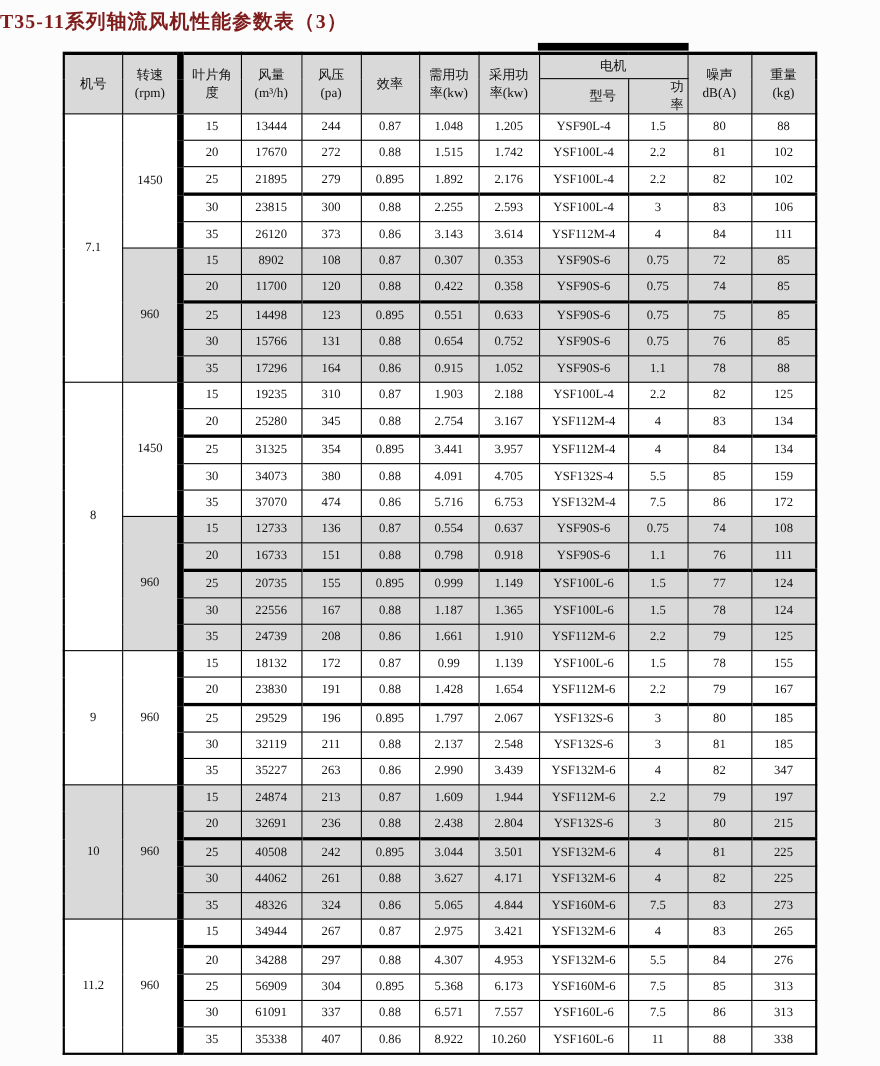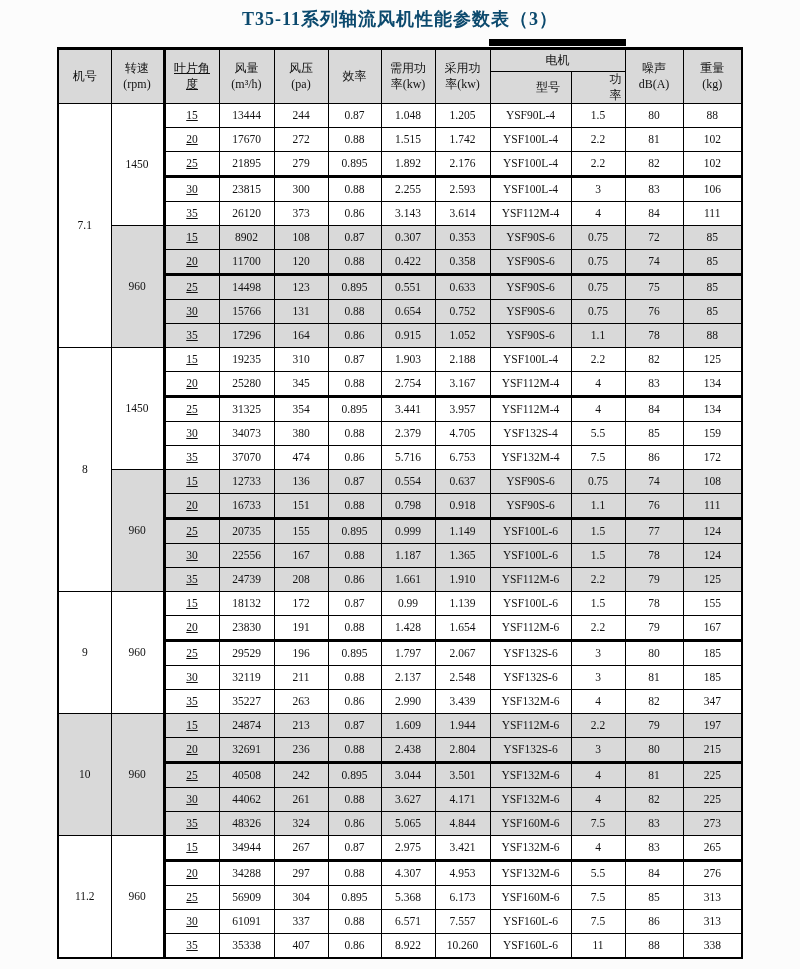--- a/index.html
+++ b/index.html
@@ -13,25 +13,25 @@
   }
   .page {
     position: relative;
     width: 800px;
     height: 969px;
     overflow: hidden;
   }
   .title {
     margin: 0;
     padding-top: 7px;
-    text-align: center;
+    text-align: left;
     font-size: 18px;
     font-weight: bold;
     letter-spacing: 1px;
-    color: #0c4a6e;
+    color: #7f1d1d;
   }
   .table-wrap {
     position: absolute;
     left: 57px;
     top: 47px;
     width: 684px;
   }
   .motor-topbar {
     position: absolute;
     left: 432px;
@@ -63,21 +63,21 @@
   }
   thead tr:first-child th { height: 21px; }
   thead th.sub { height: 25px; padding-left: 36px; }
   tbody td {
     height: 23px;
     font-size: 11.5px;
     line-height: 1.1;
     background: #ffffff;
   }
   td.shaded { background: var(--shade, #d9d9d9); }
-  .thickL { border-left: 3px solid #000000; text-decoration: underline; }
+  .thickL { border-left: 6px solid #000000; }
   .thickB { border-bottom: 3px solid #000; }
 </style>
 </head>
 <body>
 
 <div class="page">
   <h1 class="title">T35-11系列轴流风机性能参数表（3）</h1>
 
   <div class="table-wrap">
     <div class="motor-topbar"></div>
@@ -283,21 +283,21 @@
             <td>YSF112M-4</td>
             <td>4</td>
             <td>84</td>
             <td>134</td>
           </tr>
           <tr>
             <td class="thickL">30</td>
             <td>34073</td>
             <td>380</td>
             <td>0.88</td>
-            <td>2.379</td>
+            <td>4.091</td>
             <td>4.705</td>
             <td>YSF132S-4</td>
             <td>5.5</td>
             <td>85</td>
             <td>159</td>
           </tr>
           <tr>
             <td class="thickL">35</td>
             <td>37070</td>
             <td>474</td>

